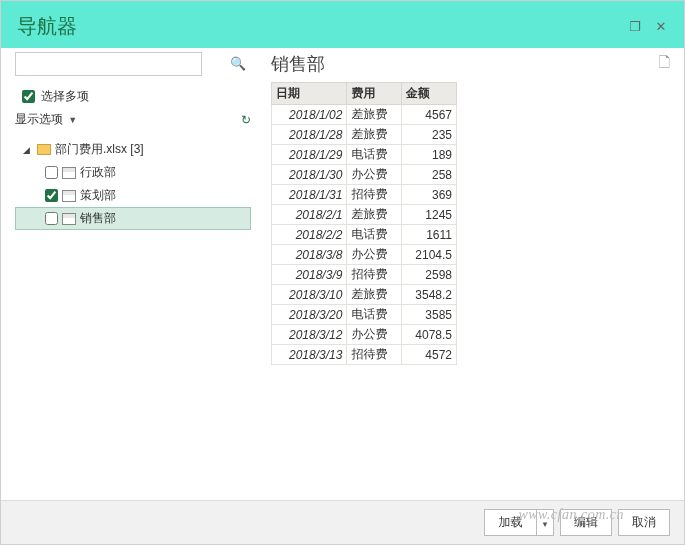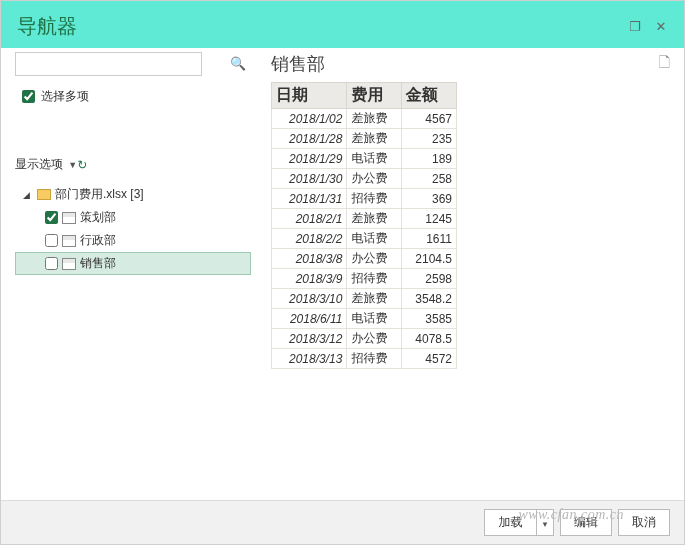--- a/index.html
+++ b/index.html
@@ -10,37 +10,37 @@
   .window-controls span { width: 14px; height: 14px; display: inline-flex; align-items: center; justify-content: center; cursor: pointer; font-size: 13px; }
   .main { display: flex; height: 450px; }
   .left-panel { width: 260px; padding: 4px 10px 10px 14px; display: flex; flex-direction: column; }
   .right-panel { flex: 1; padding: 4px 14px 10px 10px; display: flex; flex-direction: column; }
   .search-wrap { display: flex; gap: 4px; margin-bottom: 8px; }
   .search-input { flex: 1; height: 24px; border: 1px solid #ccc; padding: 2px 24px 2px 6px; font-size: 12px; position: relative; }
   .search-box { position: relative; flex: 1; }
   .search-icon { position: absolute; right: 4px; top: 4px; color: #217346; font-size: 13px; }
   .checkbox-row { display: flex; align-items: center; gap: 6px; margin: 4px 0 6px 7px; color: #333; }
   .checkbox-row input { accent-color: #217346; }
-  .display-row { display: flex; align-items: center; justify-content: flex-start; color: #333; margin-bottom: 6px; margin-top: 45px; }
+  .display-row { display: flex; align-items: center; justify-content: space-between; color: #333; margin-bottom: 6px; }
   .display-row .chev { font-size: 9px; color: #555; margin-left: 2px; }
   .display-row .refresh { color: #217346; }
   .tree { margin-top: 4px; }
   .tree-node { display: flex; align-items: center; gap: 4px; padding: 3px 2px; color: #333; white-space: nowrap; }
   .tree-node.folder { padding-left: 8px; }
   .tree-chev { font-size: 9px; color: #444; width: 10px; }
   .folder-icon { width: 14px; height: 11px; background: #f8cb62; border: 1px solid #caa23a; display: inline-block; }
   .sheet-icon { width: 14px; height: 12px; display: inline-block; border: 1px solid #888; background: linear-gradient(to bottom, #e8e8e8 0 40%, #fff 40% 100%); position: relative; }
   .tree-children .tree-node { padding-left: 30px; }
   .tree-node input[type=checkbox] { accent-color: #217346; }
   .tree-node.selected { background: #d6ece2; border: 1px solid #9fcab5; padding: 2px 1px 2px 29px; }
   .preview-title-row { display: flex; align-items: center; justify-content: space-between; margin-bottom: 6px; }
   .preview-title { font-size: 18px; color: #444; font-weight: normal; }
   .preview-refresh { color: #888; font-size: 14px; }
   table.data { border-collapse: collapse; width: 186px; }
-  table.data th { background: #eceae6; border: 1px solid #d9d6d0; padding: 2px 4px; text-align: left; font-weight: bold; font-size: 16px; color: #333; margin-left: 44px; }
+  table.data th { background: #eceae6; border: 1px solid #d9d6d0; padding: 2px 4px; text-align: left; font-weight: bold; font-size: 12px; color: #333; margin-left: 44px; }
   table.data td { border: 1px solid #e5e2dc; padding: 1px 4px; font-size: 12px; color: #333; height: 16px; }
   table.data td.date { font-style: italic; text-align: right; }
   table.data td.num { text-align: right; }
   .footer { position: absolute; bottom: 0; left: 0; right: 0; background: #f1f1f1; border-top: 1px solid #dcdcdc; padding: 8px 14px; display: flex; justify-content: flex-end; gap: 6px; }
   .btn { background: #fff; border: 1px solid #bbb; padding: 4px 12px; font-size: 12px; cursor: pointer; color: #333; min-width: 52px; }
   .btn.primary { border-right: none; }
   .btn.dropdown { min-width: 18px; padding: 4px 4px; margin-left: -6px; }
   .btn.dropdown::after { content: "▾"; font-size: 9px; color: #555; }
   .watermark { position: absolute; bottom: 21px; right: 60px; color: #b8b8b8; font-size: 14px; font-style: italic; letter-spacing: 0.5px; pointer-events: none; font-family: cursive; }
 </style>
@@ -76,28 +76,28 @@
     </div>
 
     <div class="tree">
       <div class="tree-node folder">
         <span class="tree-chev">◢</span>
         <span class="folder-icon"></span>
         <span>部门费用.xlsx [3]</span>
       </div>
       <div class="tree-children" id="tree-children">
           <div class="tree-node">
+            <input type="checkbox" style="">
+            <span class="sheet-icon"></span>
+            <span>行政部</span>
+          </div>
+          <div class="tree-node">
             <input type="checkbox" checked="" style="">
             <span class="sheet-icon"></span>
             <span>策划部</span>
-          </div>
-          <div class="tree-node">
-            <input type="checkbox" style="">
-            <span class="sheet-icon"></span>
-            <span>行政部</span>
           </div>
           <div class="tree-node selected">
             <input type="checkbox" style="">
             <span class="sheet-icon"></span>
             <span>销售部</span>
           </div>
         </div>
     </div>
   </div>
 
@@ -159,21 +159,21 @@
             <td class="date">2018/3/9</td>
             <td>招待费</td>
             <td class="num">2598</td>
           </tr>
           <tr>
             <td class="date">2018/3/10</td>
             <td>差旅费</td>
             <td class="num">3548.2</td>
           </tr>
           <tr>
-            <td class="date">2018/6/11</td>
+            <td class="date">2018/3/20</td>
             <td>电话费</td>
             <td class="num">3585</td>
           </tr>
           <tr>
             <td class="date">2018/3/12</td>
             <td>办公费</td>
             <td class="num">4078.5</td>
           </tr>
           <tr>
             <td class="date">2018/3/13</td>

